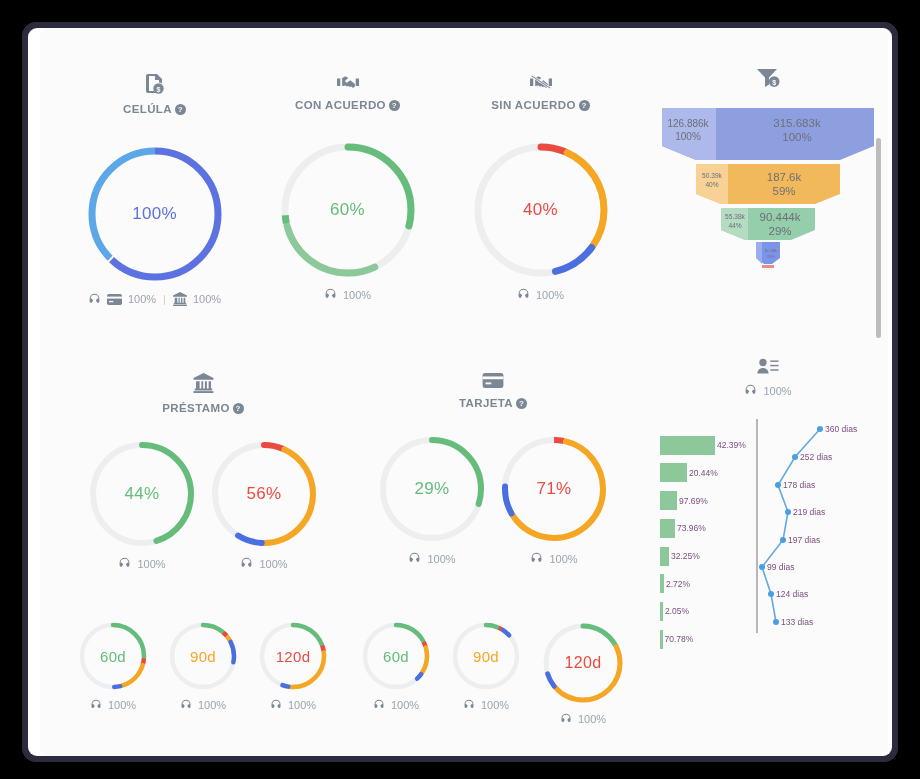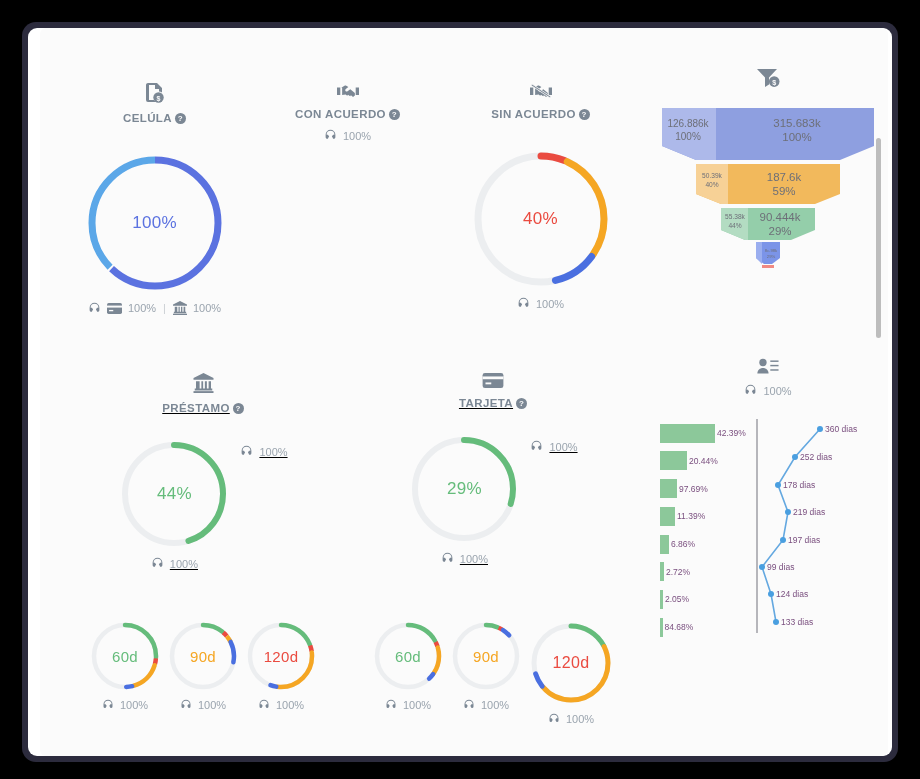--- a/index.html
+++ b/index.html
@@ -91,50 +91,50 @@
     gap: 6px;
     color: #9aa4ae;
     font-size: 11px;
   }
   .donut-sub .sep { color: #c9ced3; padding: 0 1px; }
   .sub-ico { color: #7b8794; display: inline-flex; }
 
   
   .top-row {
     position: absolute;
-    left: 18px; top: 55px;
+    left: 18px; top: 46px;
     width: 580px;
     display: flex;
   }
   .top-cell { width: 193px; display: flex; flex-direction: column; align-items: center; }
   .top-cell .donut-wrap { margin-top: 26px; }
 
   
   .funnel-panel { position: absolute; left: 612px; top: 40px; width: 232px; }
   .funnel-canvas { margin-top: 17px; }
   .funnel-canvas svg { display: block; }
   .fn-txt { font-family: "Liberation Sans", sans-serif; text-anchor: middle; fill: #6d6f78; }
 
   
-  .mid-row { position: absolute; left: 18px; top: 345px; width: 580px; display: flex; text-decoration: underline; }
+  .mid-row { position: absolute; left: 18px; top: 345px; width: 580px; display: flex; }
   .mid-group { width: 290px; display: flex; flex-direction: column; align-items: center; }
   .mid-pair { margin-top: 22px; display: flex; gap: 10px; }
   .mid-pair > div { display: flex; flex-direction: column; align-items: center; }
 
   
   .small-row { position: absolute; left: 18px; top: 592px; width: 580px; display: flex; }
-  .small-group { width: 290px; display: flex; justify-content: center; align-items: flex-start; gap: 6px; }
+  .small-group { width: 290px; display: flex; justify-content: center; align-items: flex-start; gap: 18px; }
   .small-item { display: flex; flex-direction: column; align-items: center; }
   .small-item .donut-label { font-size: 15px; }
 
   
   .days-panel { position: absolute; left: 612px; top: 330px; width: 232px; }
   .days-sub { margin-top: 6px; }
   .days-charts { position: relative; margin-top: 22px; height: 228px; }
-  .bars { position: absolute; left: 8px; top: 4px; width: 100px; }
+  .bars { position: absolute; left: 8px; top: 16px; width: 100px; }
   .bar-row { position: relative; height: 20.5px; margin-bottom: 7.2px; display: flex; align-items: center; }
   .bar { height: 19px; background: #8cc89a; }
   .bar-val { font-size: 8.5px; color: #7a4f7f; margin-left: 2px; white-space: nowrap; }
   .axis-line { position: absolute; left: 104px; top: 0; width: 2px; height: 214px; background: #b6b6bb; }
   .line-chart { position: absolute; left: 100px; top: 0; }
 </style>
 </head>
 <body>
 
 <div class="window-frame">
@@ -193,20 +193,31 @@
         <div class="top-cell">
           <span class="panel-icon">
             <svg width="22" height="16" viewBox="0 0 24 16" fill="currentColor">
               <path d="M0 4.2h3.6v8.1H0zM20.4 4.2H24v8.1h-3.6z"></path>
               <path d="M4.6 4.4 8.2 2.2c.6-.4 1.3-.4 1.9 0l2.3 1.5-2.8 2.1c-.7.5-.8 1.5-.3 2.2.5.7 1.5.8 2.2.3l3-2.2 5 4v2.8l-2 1.6-2.3-1.8-.9 1.1-2.3-1.8-.9 1.1-1.6-1.3-3.9.5V4.4z"></path>
             </svg>
           </span>
           <div class="panel-title">
             <span>CON ACUERDO</span><span class="help-badge">?</span>
           </div>
+          <div class="donut-wrap">
+            <div class="donut" style="width:142px;height:142px;">
+              <svg width="142" height="142" viewBox="0 0 142 142">
+                <circle cx="71" cy="71" r="63" fill="none" stroke="#eceef0" stroke-width="7"></circle>
+                <circle cx="71" cy="71" r="63" fill="none" stroke="#65bc7b" stroke-width="7" stroke-dasharray="115 281.8" stroke-dashoffset="0" stroke-linecap="round"></circle>
+                <circle cx="71" cy="71" r="63" fill="none" stroke="#8cc89a" stroke-width="7" stroke-dasharray="110 286.8" stroke-dashoffset="-170" stroke-linecap="round"></circle>
+                <circle cx="71" cy="71" r="63" fill="none" stroke="#65bc7b" stroke-width="7" stroke-dasharray="8 388.8" stroke-dashoffset="-283" stroke-linecap="butt"></circle>
+              </svg>
+              <div class="donut-label" style="color:#65bc7b">60%</div>
+            </div>
+          </div>
           <div class="donut-sub">
             <span class="sub-ico">
               <svg width="13" height="13" viewBox="0 0 16 16" fill="currentColor">
                   <path d="M8 1a6 6 0 0 0-6 6v3a2 2 0 0 0 2 2h1V7H3.2A4.8 4.8 0 0 1 8 2.2 4.8 4.8 0 0 1 12.8 7H11v5h1a2 2 0 0 0 2-2V7a6 6 0 0 0-6-6z"></path>
                   <circle cx="4.6" cy="9.3" r="1.5"></circle>
                   <circle cx="11.4" cy="9.3" r="1.5"></circle>
                 </svg>
             </span>
             <span>100%</span>
           </div>
@@ -316,20 +327,29 @@
                   <svg width="13" height="13" viewBox="0 0 16 16" fill="currentColor">
                       <path d="M8 1a6 6 0 0 0-6 6v3a2 2 0 0 0 2 2h1V7H3.2A4.8 4.8 0 0 1 8 2.2 4.8 4.8 0 0 1 12.8 7H11v5h1a2 2 0 0 0 2-2V7a6 6 0 0 0-6-6z"></path>
                       <circle cx="4.6" cy="9.3" r="1.5"></circle>
                       <circle cx="11.4" cy="9.3" r="1.5"></circle>
                     </svg>
                 </span>
                 <span>100%</span>
               </div>
             </div>
             <div>
+              <div class="donut" style="width:112px;height:112px;">
+                <svg width="112" height="112" viewBox="0 0 112 112">
+                  <circle cx="56" cy="56" r="49" fill="none" stroke="#eceef0" stroke-width="6"></circle>
+                  <circle cx="56" cy="56" r="49" fill="none" stroke="#ea4b40" stroke-width="6" stroke-dasharray="19 288.8" stroke-dashoffset="0" stroke-linecap="round"></circle>
+                  <circle cx="56" cy="56" r="49" fill="none" stroke="#f5a623" stroke-width="6" stroke-dasharray="133 175.8" stroke-dashoffset="-21" stroke-linecap="round"></circle>
+                  <circle cx="56" cy="56" r="49" fill="none" stroke="#4a6fe0" stroke-width="6" stroke-dasharray="25 283.8" stroke-dashoffset="-156" stroke-linecap="round"></circle>
+                </svg>
+                <div class="donut-label" style="color:#ea4b40">56%</div>
+              </div>
               <div class="donut-sub">
                 <span class="sub-ico">
                   <svg width="13" height="13" viewBox="0 0 16 16" fill="currentColor">
                       <path d="M8 1a6 6 0 0 0-6 6v3a2 2 0 0 0 2 2h1V7H3.2A4.8 4.8 0 0 1 8 2.2 4.8 4.8 0 0 1 12.8 7H11v5h1a2 2 0 0 0 2-2V7a6 6 0 0 0-6-6z"></path>
                       <circle cx="4.6" cy="9.3" r="1.5"></circle>
                       <circle cx="11.4" cy="9.3" r="1.5"></circle>
                     </svg>
                 </span>
                 <span>100%</span>
               </div>
@@ -362,20 +382,29 @@
                   <svg width="13" height="13" viewBox="0 0 16 16" fill="currentColor">
                       <path d="M8 1a6 6 0 0 0-6 6v3a2 2 0 0 0 2 2h1V7H3.2A4.8 4.8 0 0 1 8 2.2 4.8 4.8 0 0 1 12.8 7H11v5h1a2 2 0 0 0 2-2V7a6 6 0 0 0-6-6z"></path>
                       <circle cx="4.6" cy="9.3" r="1.5"></circle>
                       <circle cx="11.4" cy="9.3" r="1.5"></circle>
                     </svg>
                 </span>
                 <span>100%</span>
               </div>
             </div>
             <div>
+              <div class="donut" style="width:112px;height:112px;">
+                <svg width="112" height="112" viewBox="0 0 112 112">
+                  <circle cx="56" cy="56" r="49" fill="none" stroke="#eceef0" stroke-width="6"></circle>
+                  <circle cx="56" cy="56" r="49" fill="none" stroke="#ea4b40" stroke-width="6" stroke-dasharray="10 298.8" stroke-dashoffset="0" stroke-linecap="butt"></circle>
+                  <circle cx="56" cy="56" r="49" fill="none" stroke="#f5a623" stroke-width="6" stroke-dasharray="191 117.8" stroke-dashoffset="-12" stroke-linecap="round"></circle>
+                  <circle cx="56" cy="56" r="49" fill="none" stroke="#4a6fe0" stroke-width="6" stroke-dasharray="28 280.8" stroke-dashoffset="-205" stroke-linecap="round"></circle>
+                </svg>
+                <div class="donut-label" style="color:#ea4b40">71%</div>
+              </div>
               <div class="donut-sub">
                 <span class="sub-ico">
                   <svg width="13" height="13" viewBox="0 0 16 16" fill="currentColor">
                       <path d="M8 1a6 6 0 0 0-6 6v3a2 2 0 0 0 2 2h1V7H3.2A4.8 4.8 0 0 1 8 2.2 4.8 4.8 0 0 1 12.8 7H11v5h1a2 2 0 0 0 2-2V7a6 6 0 0 0-6-6z"></path>
                       <circle cx="4.6" cy="9.3" r="1.5"></circle>
                       <circle cx="11.4" cy="9.3" r="1.5"></circle>
                     </svg>
                 </span>
                 <span>100%</span>
               </div>
@@ -557,37 +586,37 @@
             <div class="bar-row">
                 <div class="bar" style="width:27px"></div>
                 <span class="bar-val">20.44%</span>
               </div>
             <div class="bar-row">
                 <div class="bar" style="width:17px"></div>
                 <span class="bar-val">97.69%</span>
               </div>
             <div class="bar-row">
                 <div class="bar" style="width:15px"></div>
-                <span class="bar-val">11.39%</span>
+                <span class="bar-val">73.96%</span>
               </div>
             <div class="bar-row">
                 <div class="bar" style="width:9px"></div>
-                <span class="bar-val">6.86%</span>
+                <span class="bar-val">32.25%</span>
               </div>
             <div class="bar-row">
                 <div class="bar" style="width:4px"></div>
                 <span class="bar-val">2.72%</span>
               </div>
             <div class="bar-row">
                 <div class="bar" style="width:3px"></div>
                 <span class="bar-val">2.05%</span>
               </div>
             <div class="bar-row">
                 <div class="bar" style="width:2.5px"></div>
-                <span class="bar-val">84.68%</span>
+                <span class="bar-val">70.78%</span>
               </div>
           </div>
 
           <div class="axis-line"></div>
 
           <svg class="line-chart" width="132" height="222" viewBox="0 0 132 222">
             <polyline points="68,10 43,38 26,66 36,93 31,121 10,148 19,175 24,203" fill="none" stroke="#64a8e0" stroke-width="1.6"></polyline>
             <circle cx="68" cy="10" r="3" fill="#4a9fe0"></circle>
             <circle cx="43" cy="38" r="3" fill="#4a9fe0"></circle>
             <circle cx="26" cy="66" r="3" fill="#4a9fe0"></circle>

